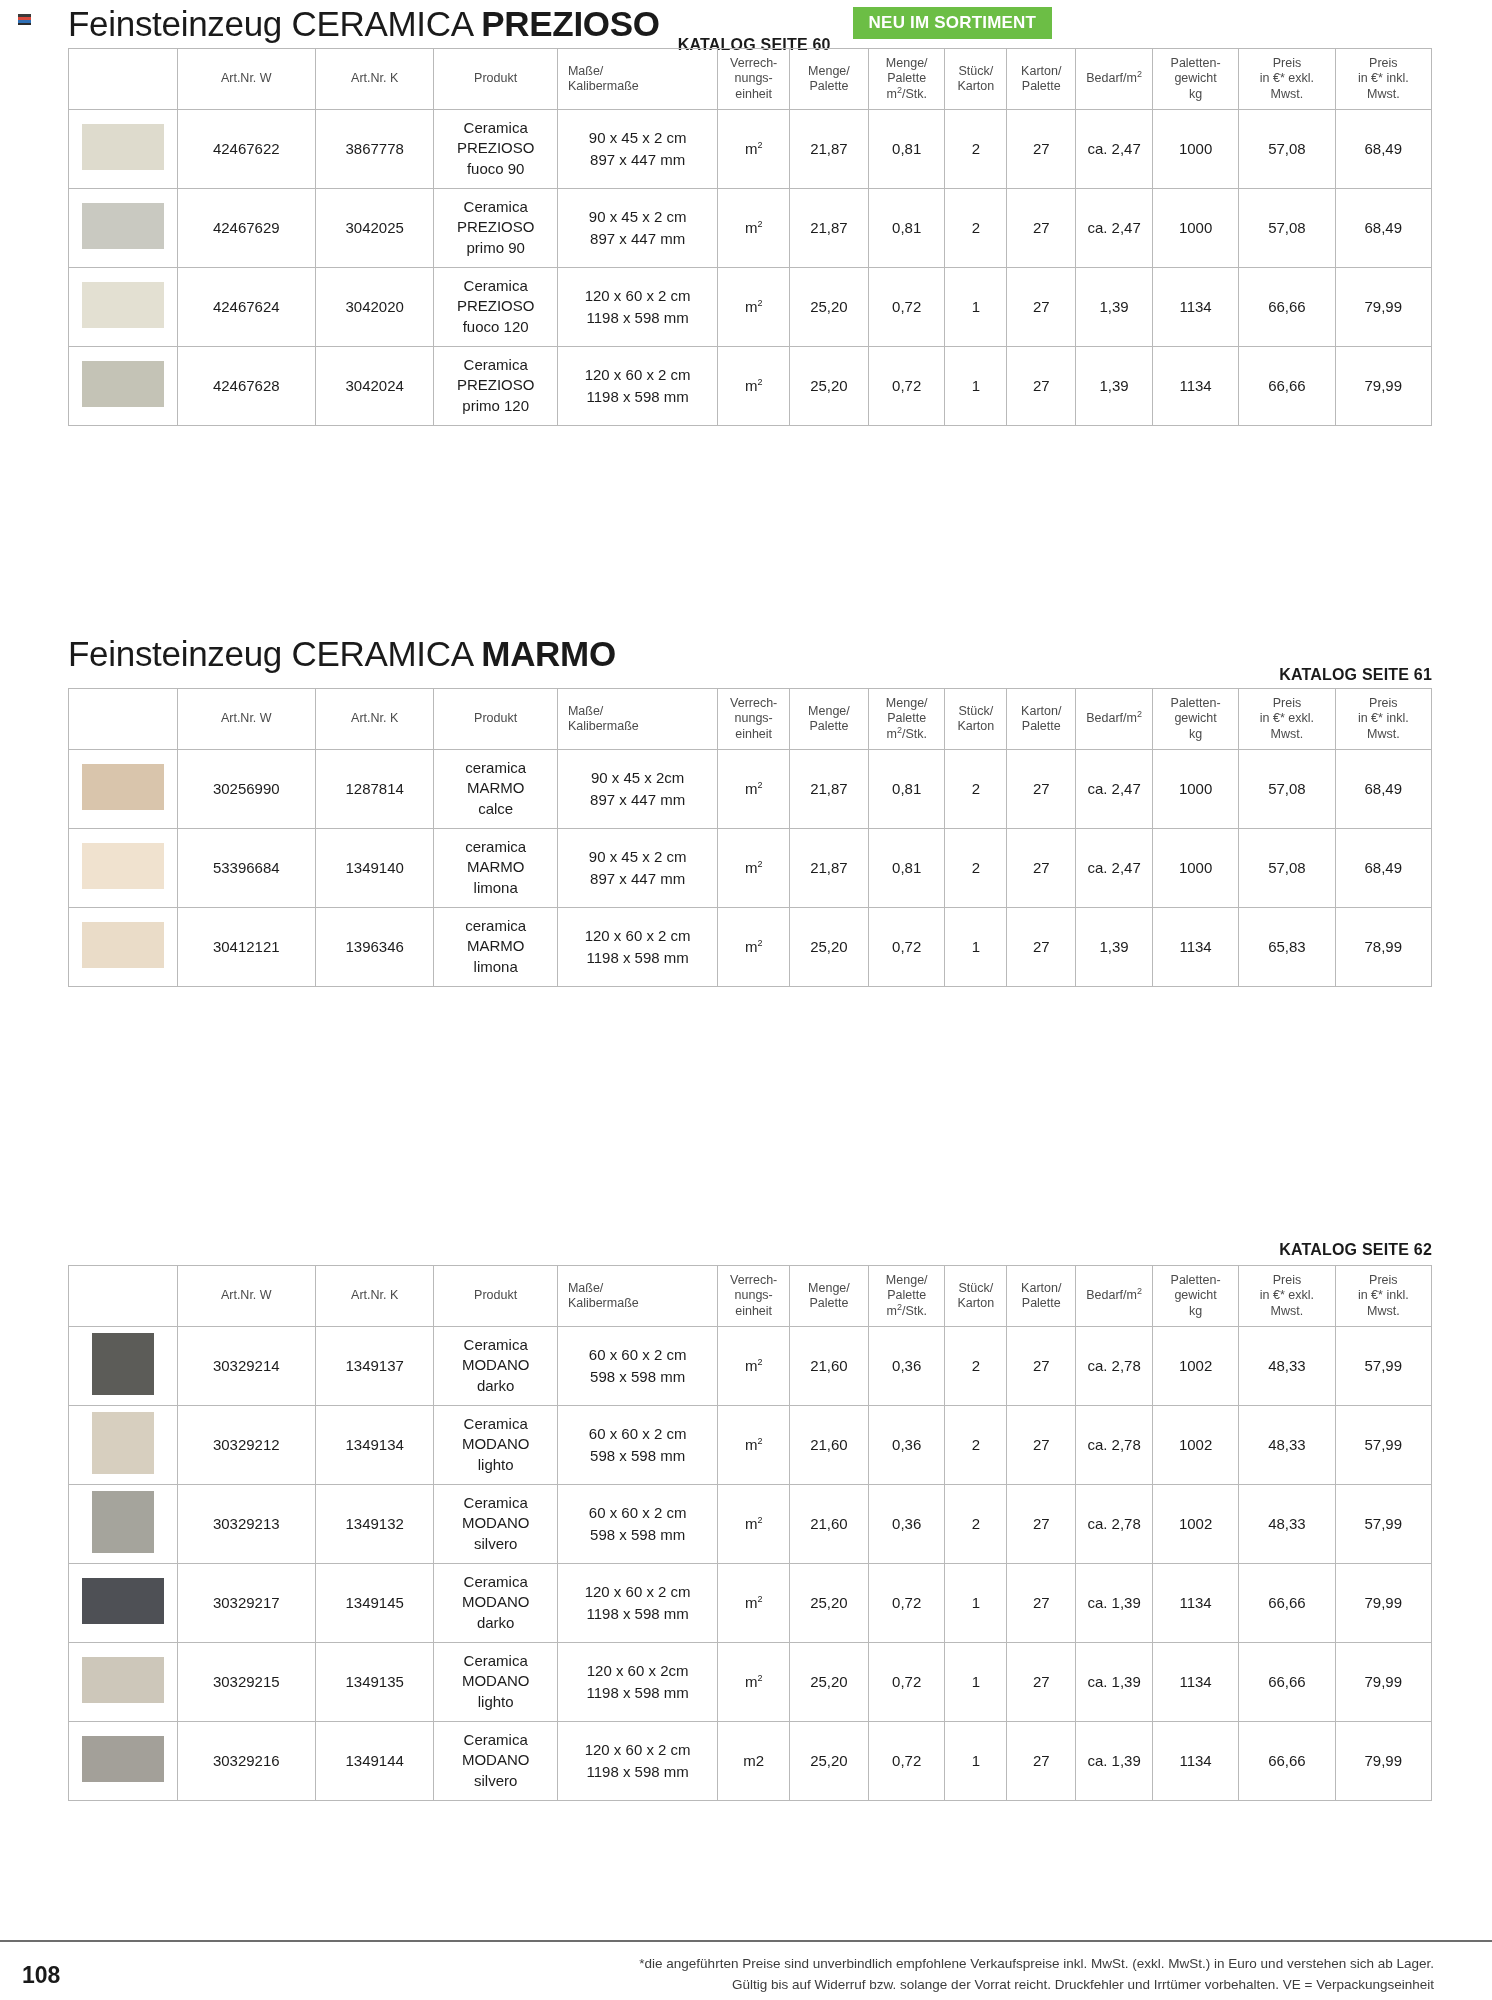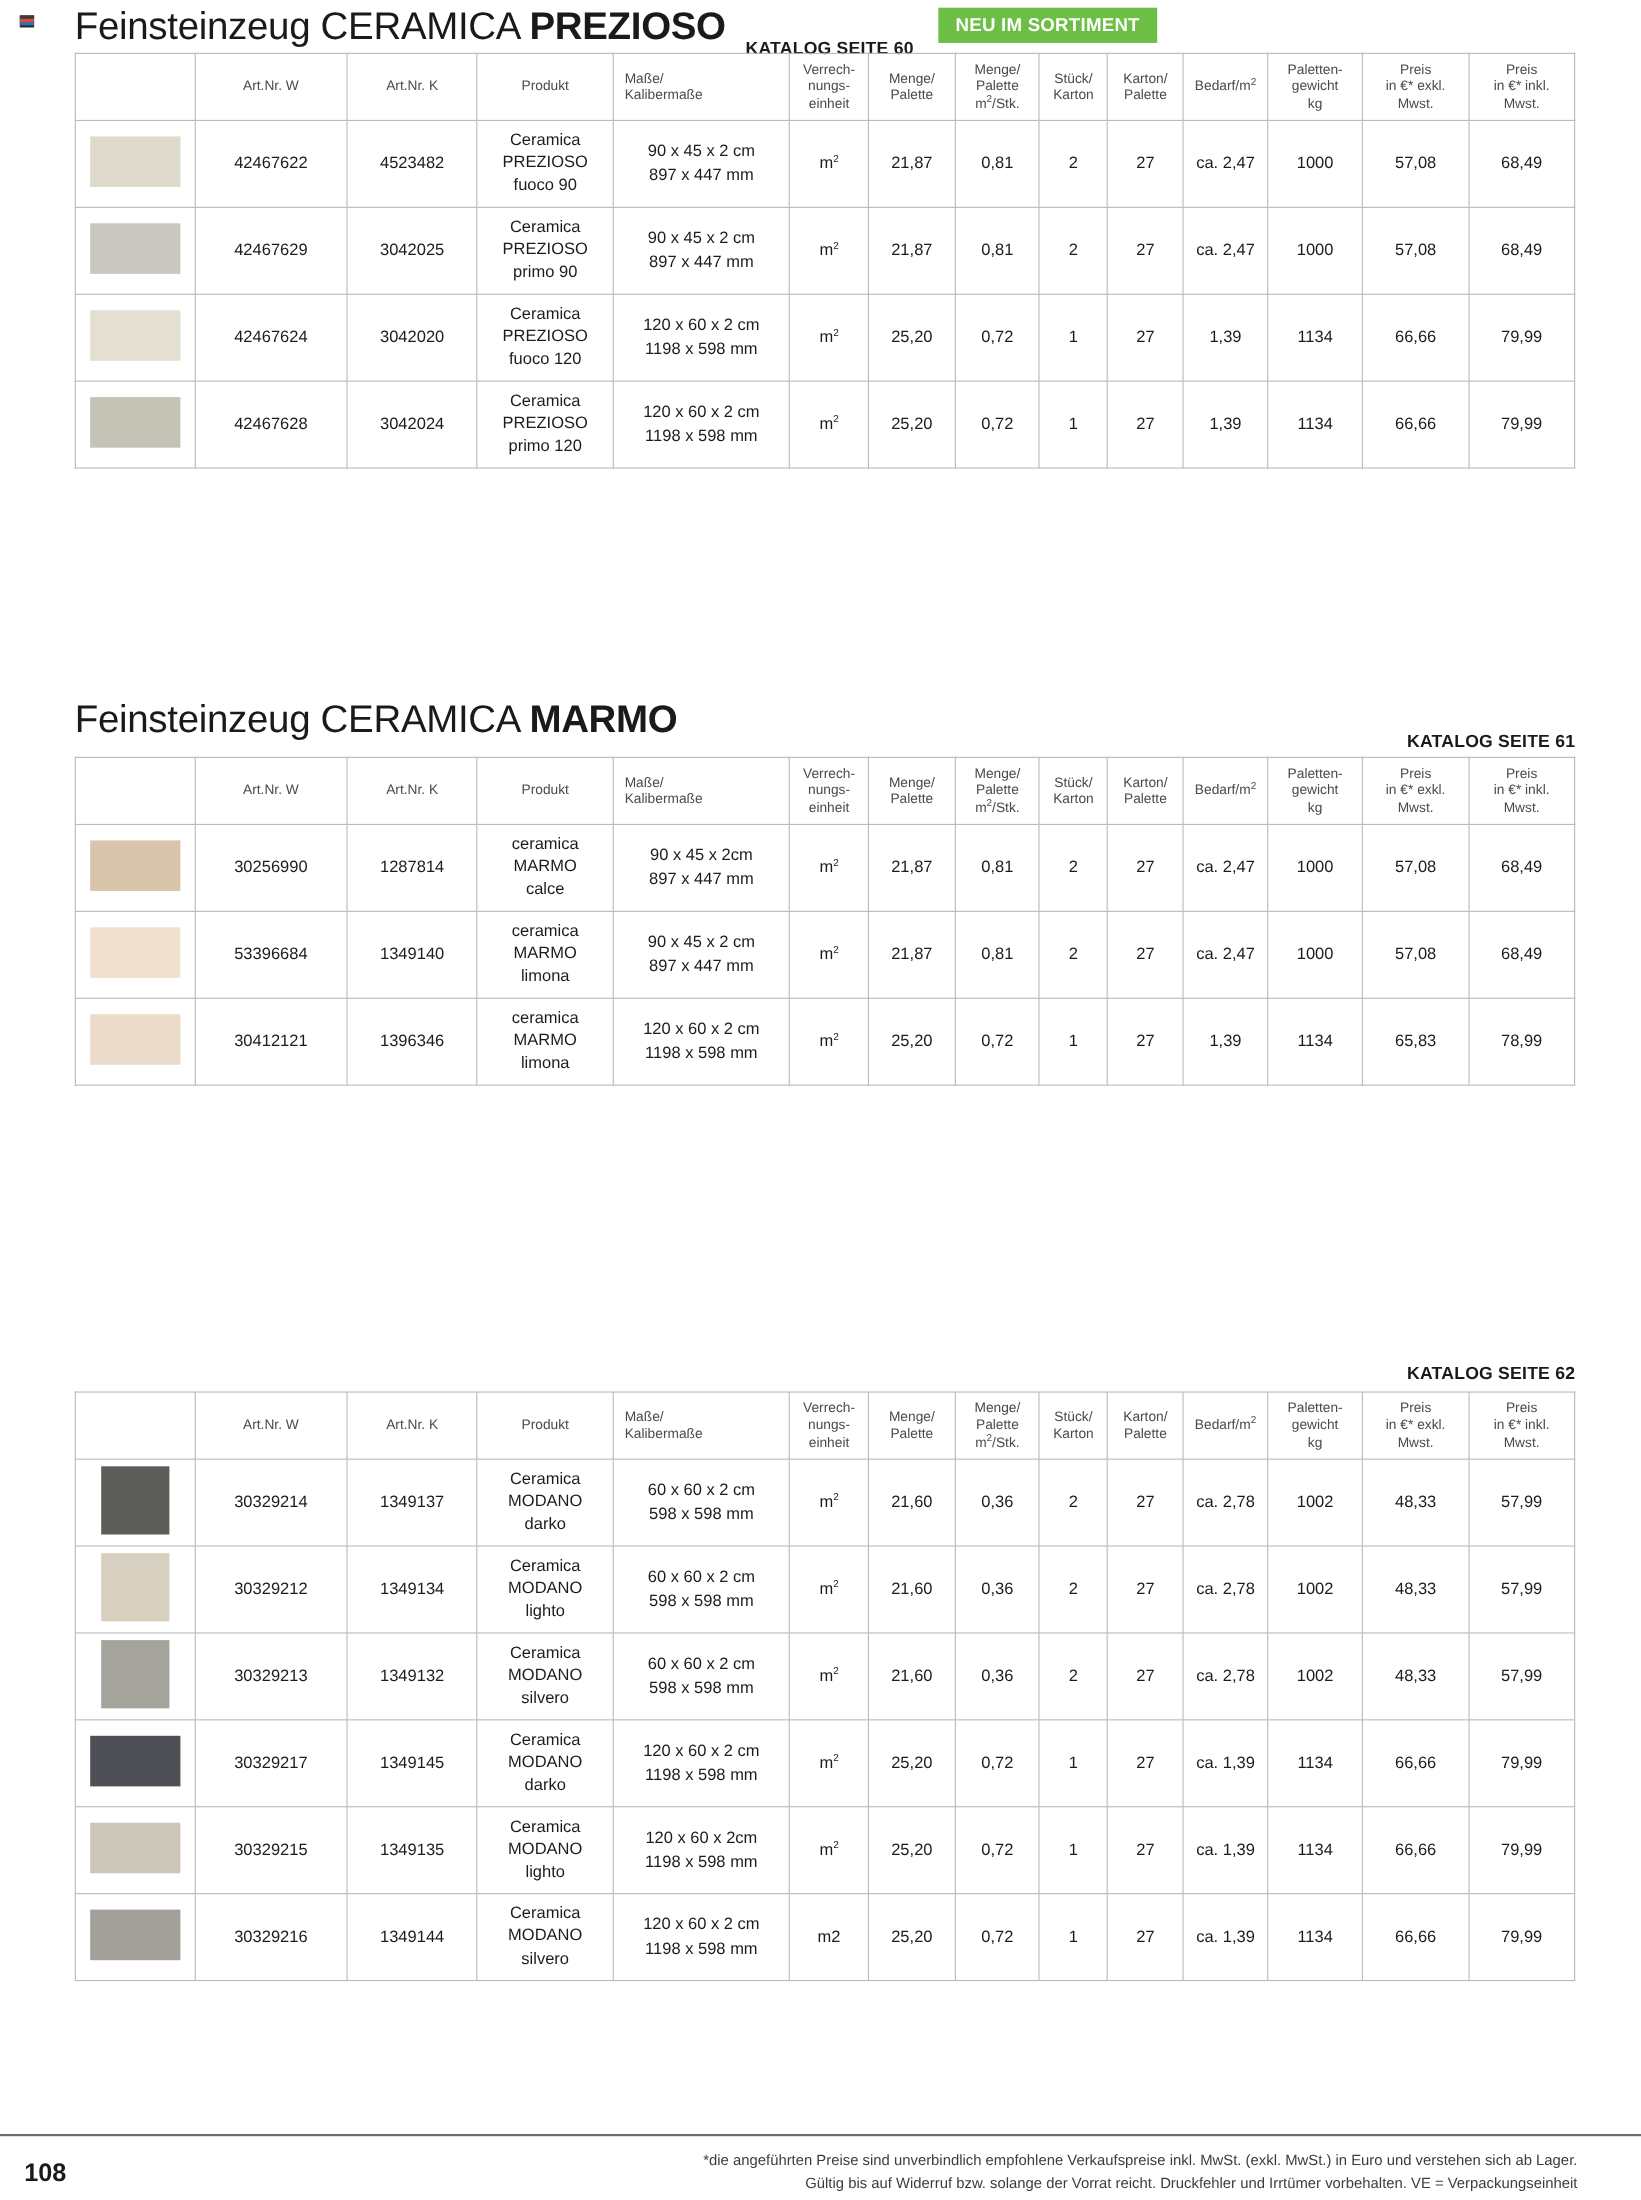--- a/index.html
+++ b/index.html
@@ -235,21 +235,21 @@
                   <div>Preis</div>
                   <div>in €* inkl.</div>
                   <div>Mwst.</div>
                 </th>
               </tr>
             </thead>
             <tbody>
               <tr style="height: 79px;">
                 <td class="swatch-cell"><span class="swatch" style="background: rgb(222, 219, 205); width: 82px; height: 46px;"></span></td>
                 <td>42467622</td>
-                <td>4523482</td>
+                <td>3867778</td>
                 <td class="prod-cell">
                   <div>Ceramica</div>
                   <div>PREZIOSO</div>
                   <div>fuoco 90</div>
                 </td>
                 <td class="mass-cell">
                   <div>90 x 45 x 2 cm</div>
                   <div>897 x 447 mm</div>
                 </td>
                 <td>m<sup>2</sup></td>

